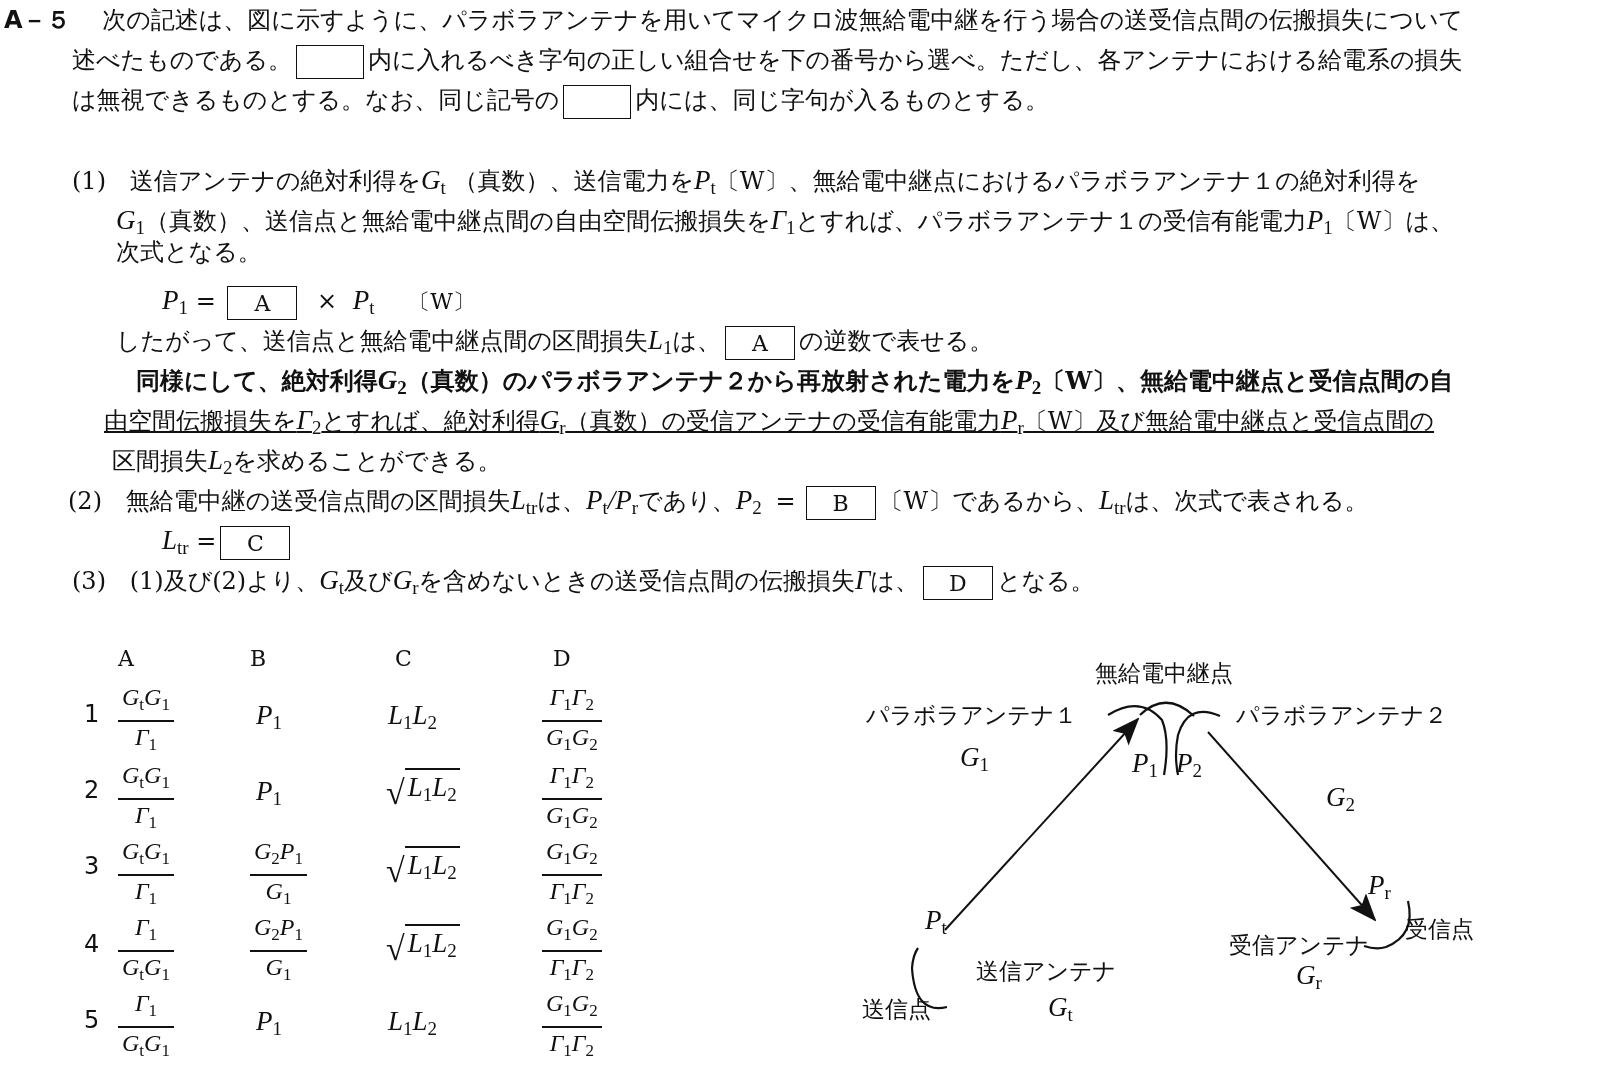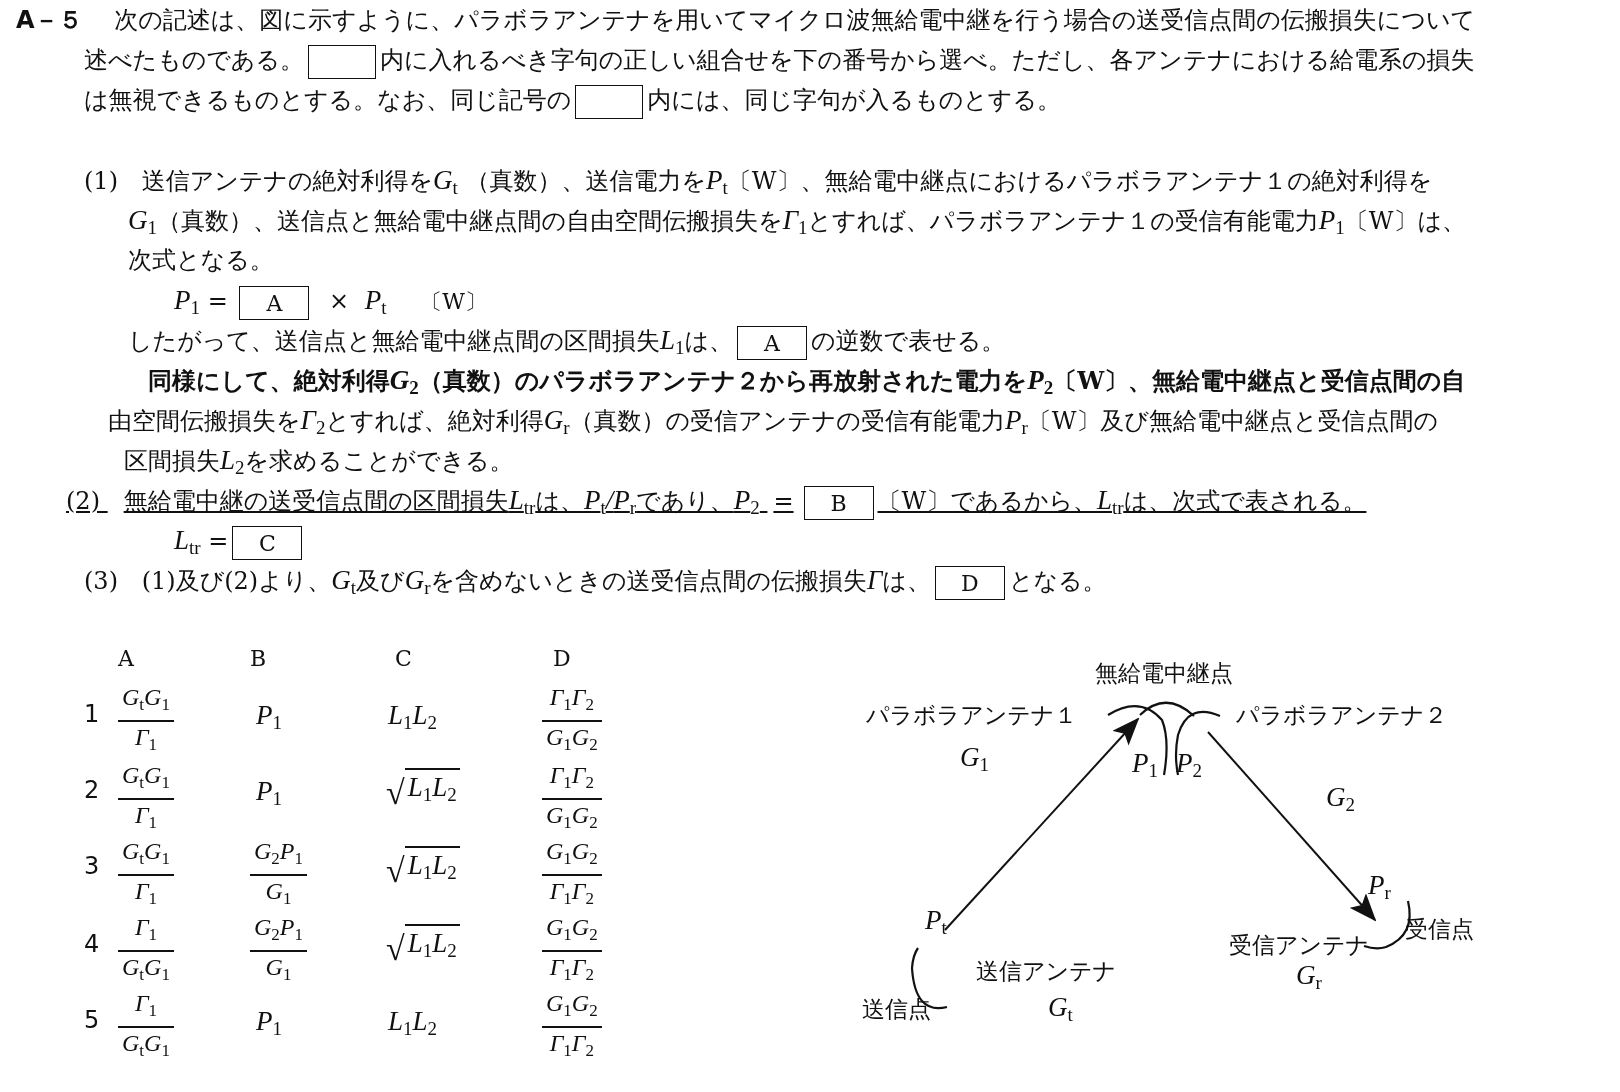--- a/index.html
+++ b/index.html
@@ -1,19 +1,19 @@
 <!DOCTYPE html>
 <html><head>
 <meta charset="utf-8">
 <style>
   html, body { margin:0; padding:0; background:#ffffff; }
   body { width:1620px; height:1092px; position:relative; overflow:hidden; color:#111;
          font-family:"DejaVu Serif","Liberation Serif",serif; }
   .abs { position:absolute; white-space:nowrap; }
-  .txt { font-size:24px; line-height:40px;margin-left:12px; }
+  .txt { font-size:24px; line-height:40px; }
   .qnum { font-family:"DejaVu Sans","Liberation Sans",sans-serif; font-weight:bold; font-size:24px; }
   .box { display:inline-block; border:1.5px solid #111; height:34px; vertical-align:middle;
          text-align:center; line-height:34px; font-size:22px; box-sizing:border-box; margin:0 4px; }
   .box.empty { width:68px; }
   .box.lbl { width:70px; }
   .mi { font-family:"Liberation Serif","DejaVu Serif",serif; font-style:italic; font-size:27px; }
   .sub { font-family:"Liberation Serif","DejaVu Serif",serif; font-style:normal; font-size:19px; vertical-align:-5px; }
   .unit { font-size:22px; }
   
   .col-h { font-size:22px; }
@@ -43,43 +43,43 @@
 </div>
 
 <div class="abs txt" style="left:72px; top:160px;">
   <span>(1)</span>
   <span style="margin-left:16px;">送信アンテナの絶対利得を</span><span class="mi"><span>G</span><span class="sub">t</span></span>
   <span>（真数）、送信電力を</span><span class="mi"><span>P</span><span class="sub">t</span></span><span>〔W〕、無給電中継点におけるパラボラアンテナ１の絶対利得を</span>
 </div>
 <div class="abs txt" style="left:116px; top:200px;">
   <span class="mi"><span>G</span><span class="sub">1</span></span><span>（真数）、送信点と無給電中継点間の自由空間伝搬損失を</span><span class="mi"><span>Γ</span><span class="sub">1</span></span><span>とすれば、パラボラアンテナ１の受信有能電力</span><span class="mi"><span>P</span><span class="sub">1</span></span><span>〔W〕は、</span>
 </div>
-<div class="abs txt" style="left:116px; top:240px;">次式となる。</div>
+<div class="abs txt" style="left:116px; top:232px;">次式となる。</div>
 <div class="abs txt" style="left:162px; top:280px;">
   <span class="mi"><span>P</span><span class="sub">1</span></span>
   <span>=</span>
   <span class="box lbl">A</span>
   <span style="margin:0 8px;">×</span>
   <span class="mi"><span>P</span><span class="sub">t</span></span>
   <span class="unit" style="margin-left:26px;">〔W〕</span>
 </div>
 <div class="abs txt" style="left:116px; top:320px;">
   <span>したがって、送信点と無給電中継点間の区間損失</span><span class="mi"><span>L</span><span class="sub">1</span></span><span>は、</span><span class="box lbl">A</span><span>の逆数で表せる。</span>
 </div>
 <div class="abs txt" style="left:136px; top:360px;font-weight:bold;">
   <span>同様にして、絶対利得</span><span class="mi"><span>G</span><span class="sub">2</span></span><span>（真数）のパラボラアンテナ２から再放射された電力を</span><span class="mi"><span>P</span><span class="sub">2</span></span><span>〔W〕、無給電中継点と受信点間の自</span>
 </div>
-<div class="abs txt" style="left:96px; top:400px;">
+<div class="abs txt" style="left:104px; top:400px;text-decoration:underline;">
   <span>由空間伝搬損失を</span><span class="mi"><span>Γ</span><span class="sub">2</span></span><span>とすれば、絶対利得</span><span class="mi"><span>G</span><span class="sub">r</span></span><span>（真数）の受信アンテナの受信有能電力</span><span class="mi"><span>P</span><span class="sub">r</span></span><span>〔W〕及び無給電中継点と受信点間の</span>
 </div>
 <div class="abs txt" style="left:112px; top:440px;">
   <span>区間損失</span><span class="mi"><span>L</span><span class="sub">2</span></span><span>を求めることができる。</span>
 </div>
 
-<div class="abs txt" style="left:54px; top:480px;text-decoration:underline;">
+<div class="abs txt" style="left:68px; top:480px;">
   <span>(2)</span>
   <span style="margin-left:16px;">無給電中継の送受信点間の区間損失</span><span class="mi"><span>L</span><span class="sub">tr</span></span><span>は、</span><span class="mi"><span>P</span><span class="sub">t</span><span>/</span><span>P</span><span class="sub">r</span></span><span>であり、</span><span class="mi"><span>P</span><span class="sub">2</span></span>
   <span style="margin:0 6px;">=</span><span class="box lbl">B</span><span>〔W〕であるから、</span><span class="mi"><span>L</span><span class="sub">tr</span></span><span>は、次式で表される。</span>
 </div>
 <div class="abs txt" style="left:162px; top:520px;">
   <span class="mi"><span>L</span><span class="sub">tr</span></span>
   <span>=</span><span class="box lbl">C</span>
 </div>
 
 <div class="abs txt" style="left:72px; top:560px;">

